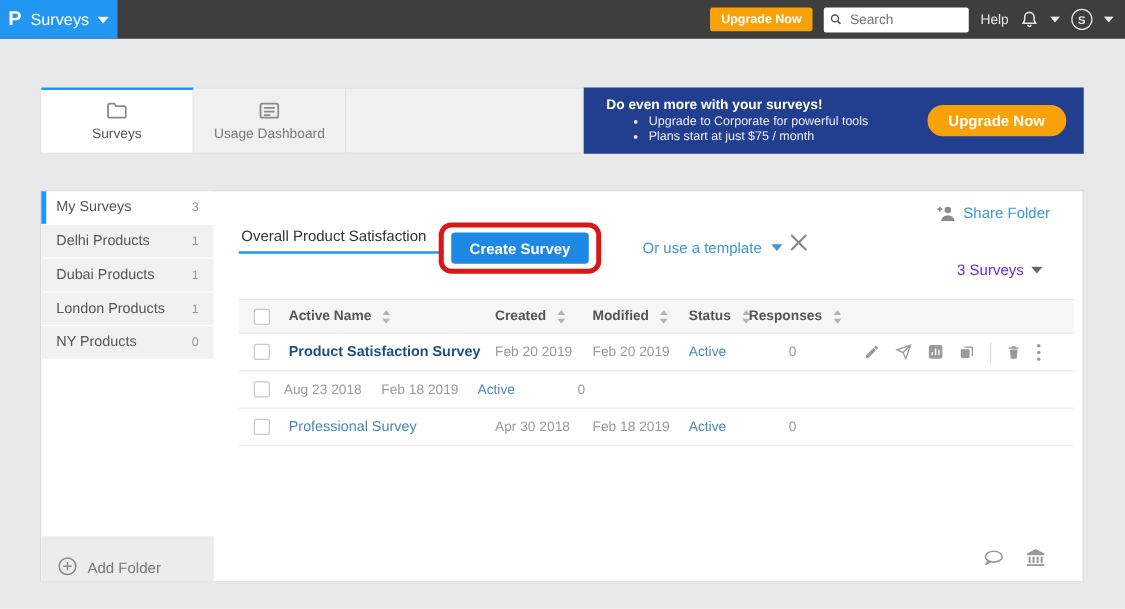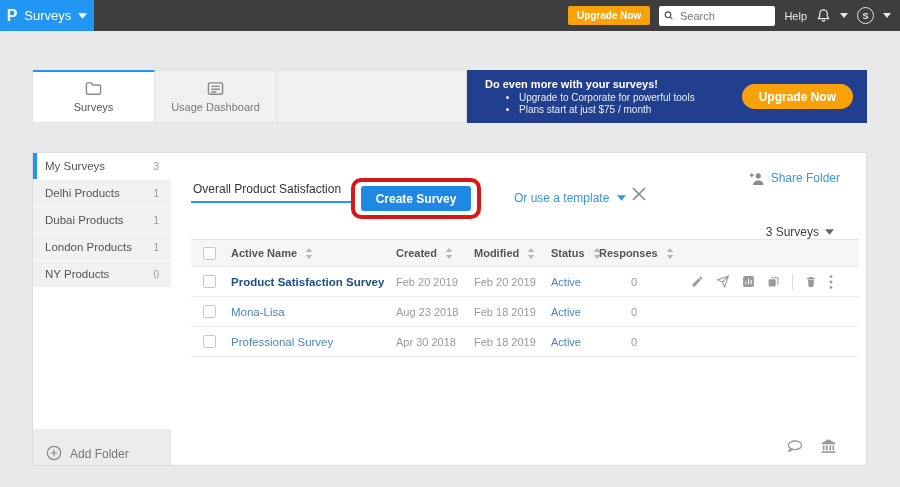--- a/index.html
+++ b/index.html
@@ -62,35 +62,35 @@
     font-size:11.5px; color:#555; cursor:pointer; }
   .folder-item.active { background:#fff; border-left:4px solid #2196f3; padding-left:8px; }
   .folder-count { color:#9a9a9a; font-size:10px; }
   .add-folder { position:absolute; bottom:0; left:0; width:138px; height:36px;
     background:#ececec; display:flex; align-items:flex-end; gap:8px; padding:4px 13px;
     color:#777; font-size:12px; cursor:pointer; }
 
   
   .main { position:absolute; left:138px; top:0; width:695px; height:312px; }
   .share-folder { position:absolute; right:26px; top:10px; display:flex; align-items:center;
-    gap:6px; color:#3b97d3; font-size:12px; cursor:pointer;margin-top:8px; }
+    gap:6px; color:#3b97d3; font-size:12px; cursor:pointer; }
   .share-folder .s-icon { color:#8a8a8a; }
 
   .name-input { position:absolute; left:20px; top:24px; width:164px; border:none;
     border-bottom:2px solid #2196f3; font-size:12px; color:#333; padding:5px 2px;
     outline:none; font-family:inherit; background:transparent; }
   .create-btn { position:absolute; left:190px; top:33px; width:110px; height:25px;
     background:#1e88e5; color:#fff; border:none; border-radius:3px; font-size:12px;
     font-weight:bold; cursor:pointer; font-family:inherit; }
   .red-ring { position:absolute; left:180px; top:25px; width:130px; height:41px;
     border:4px solid #d91717; border-radius:10px; pointer-events:none; }
   .template-link { position:absolute; left:343px; top:38px; color:#3b97d3; font-size:12px;
     display:flex; align-items:center; gap:8px; cursor:pointer; }
   .close-x { position:absolute; left:461px; top:34px; color:#888; cursor:pointer; }
-  .surveys-count { position:absolute; right:32px; top:72px; color:#404040; font-size:12px;
+  .surveys-count { position:absolute; right:32px; top:56px; color:#6d28d9; font-size:12px;
     display:flex; align-items:center; gap:6px; cursor:pointer; }
 
   
   .table { position:absolute; left:20px; top:86px; width:668px; }
   .trow { display:flex; align-items:center; height:30px; border-bottom:1px solid #ececec; }
   .thead { background:#f6f6f6; height:28px; border-top:1px solid #e5e5e5;
     font-size:11px; font-weight:bold; color:#555; }
   .c-check { width:36px; display:flex; justify-content:center; }
   .c-name { width:169px; padding-left:4px; display:flex; align-items:center; gap:8px; }
   .c-created { width:78px; display:flex; align-items:center; gap:8px; }
@@ -355,23 +355,20 @@
                 <circle cx="2" cy="16" r="1.8"></circle>
               </svg>
           </span>
         </div>
       </div>
 
       <div class="trow">
         <div class="c-check">
             <span class="checkbox"></span>
           </div>
-        <div class="c-name">
-            <span class="row-name">Mona-Lisa</span>
-          </div>
         <div class="c-created">
             <span class="cell-date">Aug 23 2018</span>
           </div>
         <div class="c-modified">
             <span class="cell-date">Feb 18 2019</span>
           </div>
         <div class="c-status">
             <span class="cell-status">Active</span>
           </div>
         <div class="c-resp">

